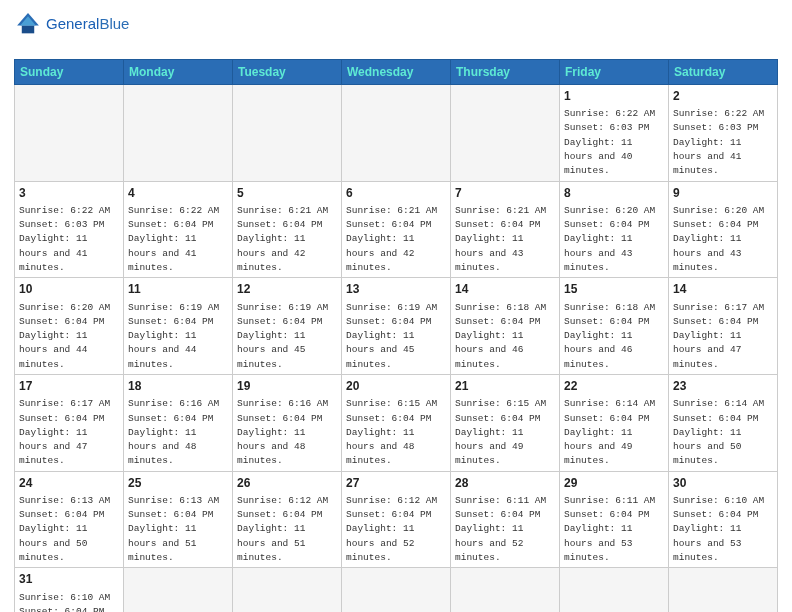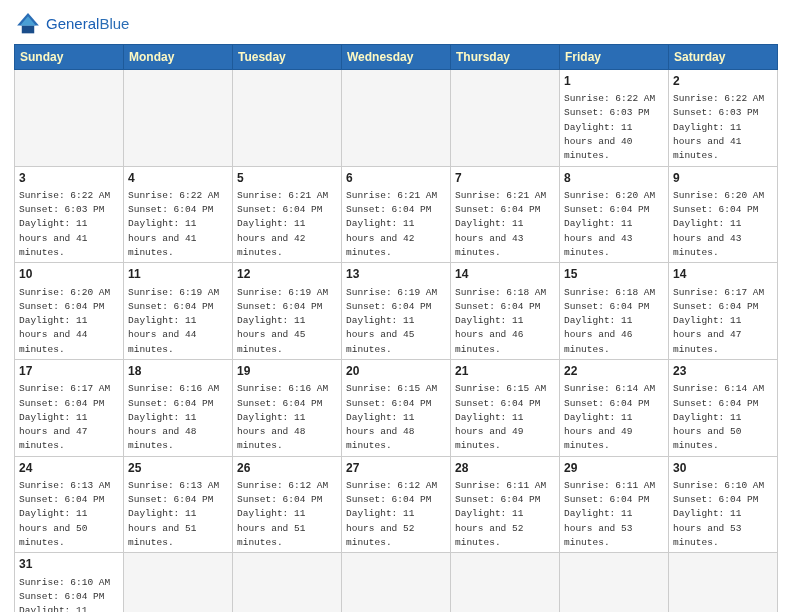--- a/index.html
+++ b/index.html
@@ -15,21 +15,21 @@
       width: 792px;
       height: 612px;
       padding: 10px 14px;
       display: flex;
       flex-direction: column;
     }
     .header {
       display: flex;
       align-items: flex-start;
       justify-content: space-between;
-      margin-bottom: 6px;
+      margin-bottom: 21px;
     }
     .logo {
       display: flex;
       align-items: center;
       gap: 4px;
     }
     .logo-text {
       font-size: 15px;
       color: #333;
       line-height: 1.1;
@@ -56,21 +56,21 @@
     }
     .calendar {
       flex: 1;
       border: 1px solid #ccc;
       border-collapse: collapse;
       width: 100%;
       table-layout: fixed;
     }
     .calendar th {
       background: #2a6db5;
-      color: #fef9c3;
+      color: #5eead4;
       text-align: left;
       padding: 5px 5px;
       font-size: 12px;
       font-weight: bold;
       border: 1px solid #1e5a9a;
     }
     .calendar td {
       border: 1px solid #ccc;
       vertical-align: top;
       padding: 3px 4px;

